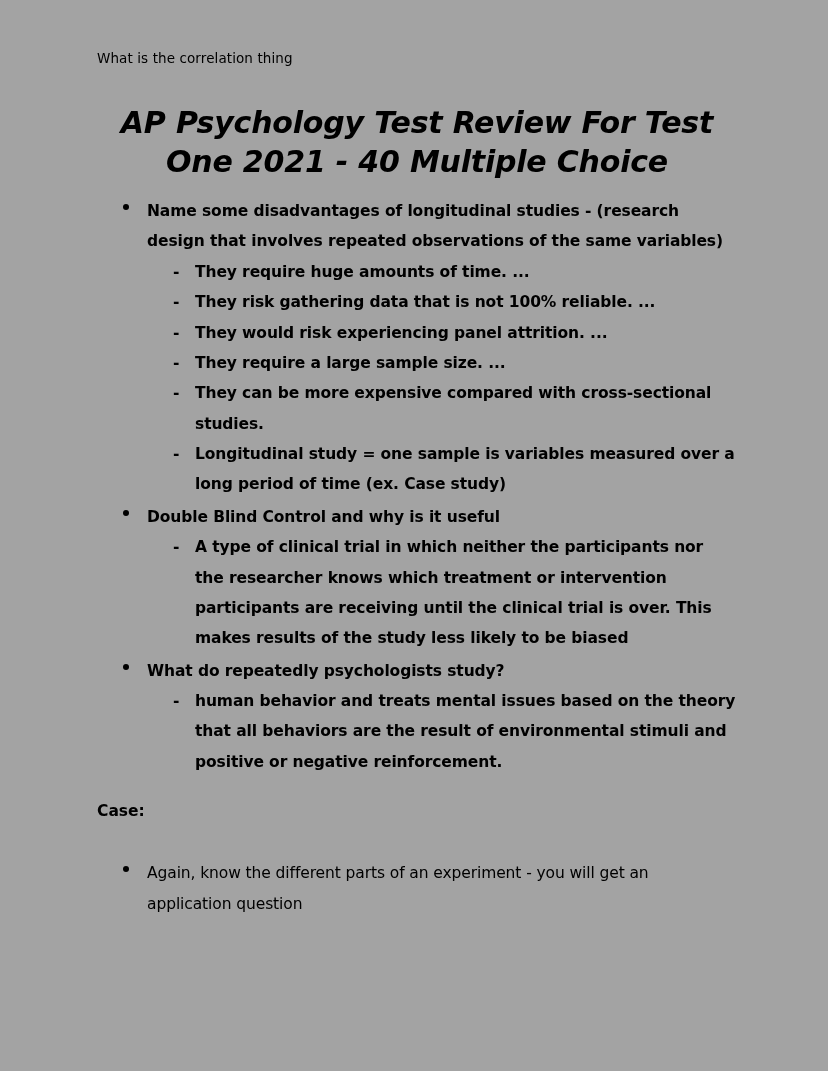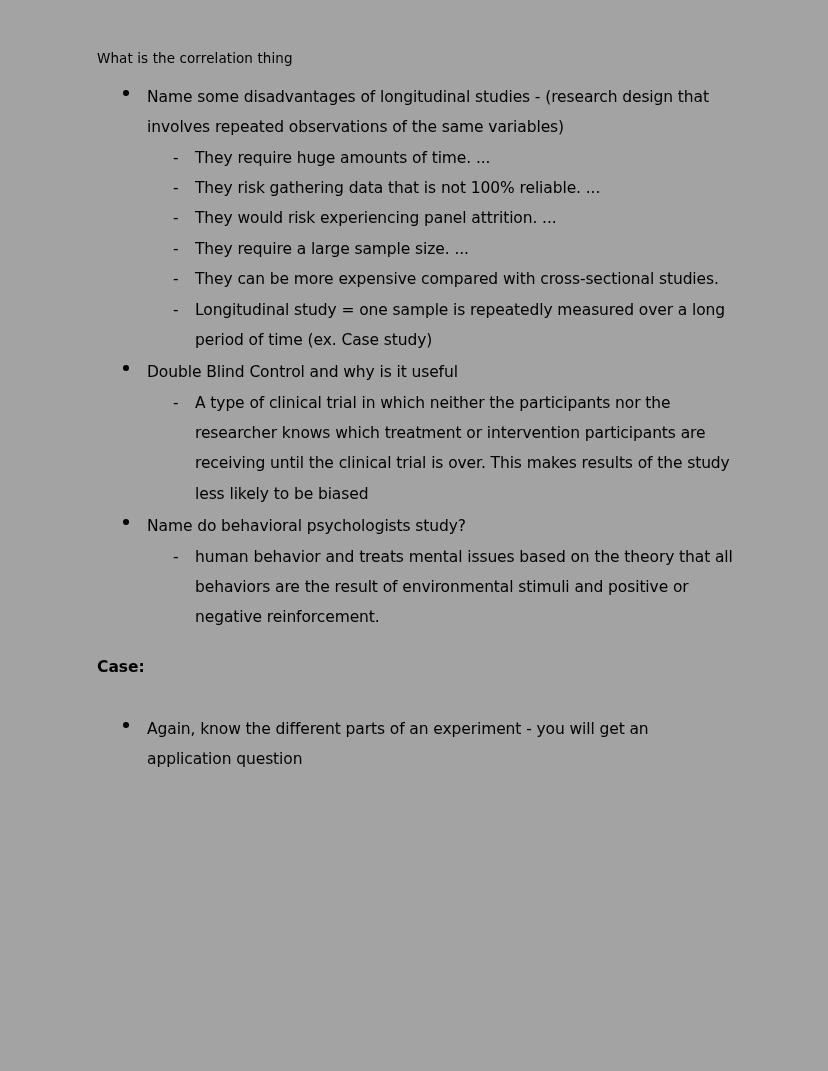--- a/index.html
+++ b/index.html
@@ -46,20 +46,21 @@
     font-family: "DejaVu Sans", sans-serif;
     font-style: italic;
     font-weight: bold;
     font-size: 14.5px;
     margin-top: 39px;
   }
   ul.level1 {
     list-style: none;
     margin: 14px 0 0 0;
     padding: 0;
+    font-weight: bold;
   }
   ul.level1 > li.bullet {
     position: relative;
     padding-left: 50px;
     margin-bottom: 2px;
   }
   ul.level1 > li.bullet > .bullet-dot {
     position: absolute;
     left: 26px;
     top: 8px;
@@ -119,20 +120,21 @@
   }
 </style>
 </head>
 <body>
 
 <div class="page">
   <div class="content">
 
     <div class="header-note">What is the correlation thing</div>
 
+    <div class="doc-title">AP Psychology Test Review For Test One 2021 - 40 Multiple Choice</div>
 
 
     <ul class="level1">
 
       <li class="bullet">
         <span class="bullet-dot"></span>
         <div class="text">Name some disadvantages of longitudinal studies - (research design that involves repeated observations of the same variables)</div>
         <ul class="level2">
           <li class="dash">
             <span class="dash-mark">-</span>
@@ -149,39 +151,39 @@
           <li class="dash">
             <span class="dash-mark">-</span>
             <div class="text">They require a large sample size. ...</div>
           </li>
           <li class="dash">
             <span class="dash-mark">-</span>
             <div class="text">They can be more expensive compared with cross-sectional studies.</div>
           </li>
           <li class="dash">
             <span class="dash-mark">-</span>
-            <div class="text">Longitudinal study = one sample is repeatedly measured over a long period of time (ex. Case study)</div>
+            <div class="text">Longitudinal study = one sample is variables measured over a long period of time (ex. Case study)</div>
           </li>
         </ul>
       </li>
 
       <li class="bullet">
         <span class="bullet-dot"></span>
         <div class="text">Double Blind Control and why is it useful</div>
         <ul class="level2">
           <li class="dash">
             <span class="dash-mark">-</span>
             <div class="text">A type of clinical trial in which neither the participants nor the researcher knows which treatment or intervention participants are receiving until the clinical trial is over. This makes results of the study less likely to be biased</div>
           </li>
         </ul>
       </li>
 
       <li class="bullet">
         <span class="bullet-dot"></span>
-        <div class="text">Name do behavioral psychologists study?</div>
+        <div class="text">What do repeatedly psychologists study?</div>
         <ul class="level2">
           <li class="dash">
             <span class="dash-mark">-</span>
             <div class="text">human behavior and treats mental issues based on the theory that all behaviors are the result of environmental stimuli and positive or negative reinforcement.</div>
           </li>
         </ul>
       </li>
 
     </ul>
 

